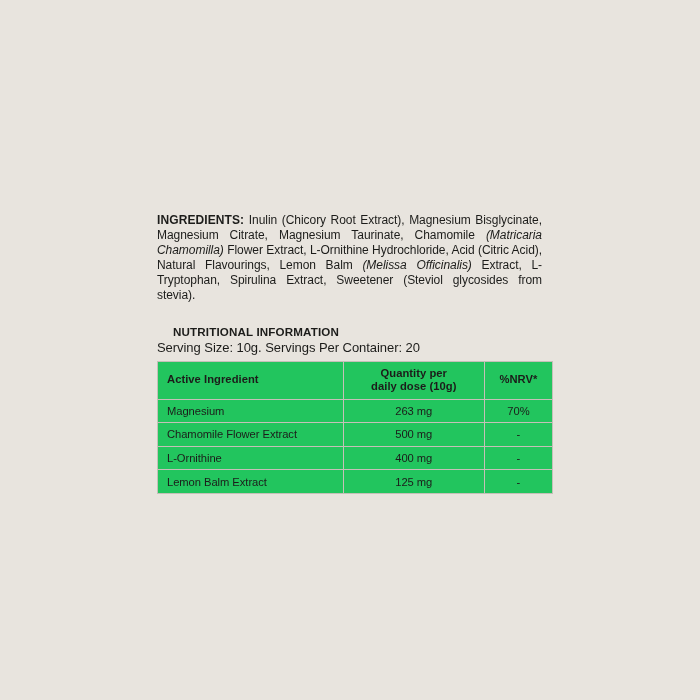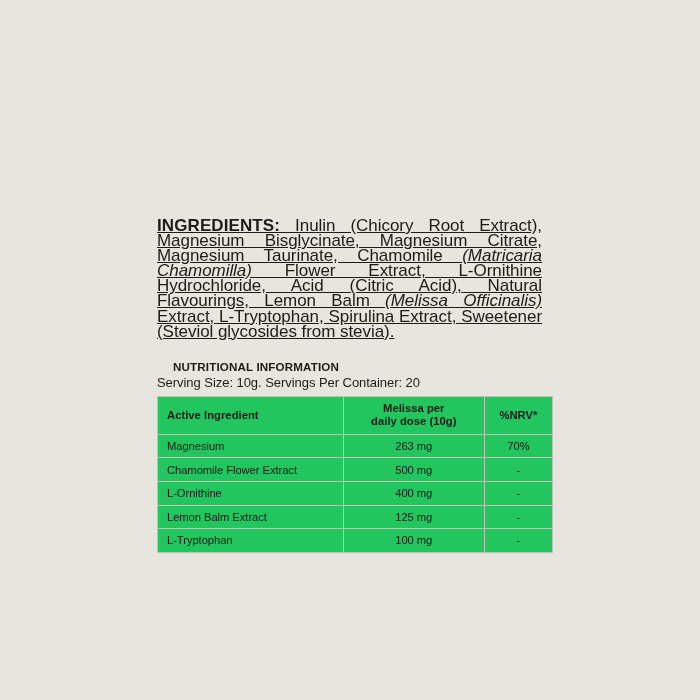--- a/index.html
+++ b/index.html
@@ -17,26 +17,25 @@
 
   #panel {
     position: absolute;
     left: 157px;
     top: 201px;
     width: 385px;
   }
 
   
   #ingredients-block {
-    font-size: 17px;
+    font-size: 12px;
     line-height: 15.1px;
     text-align: justify;
     text-justify: inter-word;
     letter-spacing: -0.05px;
-    text-decoration: underline;
   }
   #ingredients-block .lead {
     font-weight: bold;
     letter-spacing: 0.1px;
   }
   #ingredients-block .sci {
     font-style: italic;
   }
 
   
@@ -120,21 +119,21 @@
     <table id="nutrition-table">
       <colgroup>
         <col class="col-name">
         <col class="col-qty">
         <col class="col-nrv">
       </colgroup>
       <thead>
         <tr>
           <th class="col-name">Active Ingredient</th>
           <th class="col-qty">
-            <span>Melissa per</span><br>
+            <span>Quantity per</span><br>
             <span>daily dose (10g)</span>
           </th>
           <th class="col-nrv">%NRV*</th>
         </tr>
       </thead>
       <tbody id="nutrition-table-body">
           <tr>
             <td class="cell-name">Magnesium</td>
             <td class="cell-qty">263 mg</td>
             <td class="cell-nrv">70%</td>
@@ -147,23 +146,18 @@
           <tr>
             <td class="cell-name">L-Ornithine</td>
             <td class="cell-qty">400 mg</td>
             <td class="cell-nrv">-</td>
           </tr>
           <tr>
             <td class="cell-name">Lemon Balm Extract</td>
             <td class="cell-qty">125 mg</td>
             <td class="cell-nrv">-</td>
           </tr>
-          <tr>
-            <td class="cell-name">L-Tryptophan</td>
-            <td class="cell-qty">100 mg</td>
-            <td class="cell-nrv">-</td>
-          </tr>
         </tbody>
     </table>
 
 
   </div>
 </div>
 
 </body></html>

